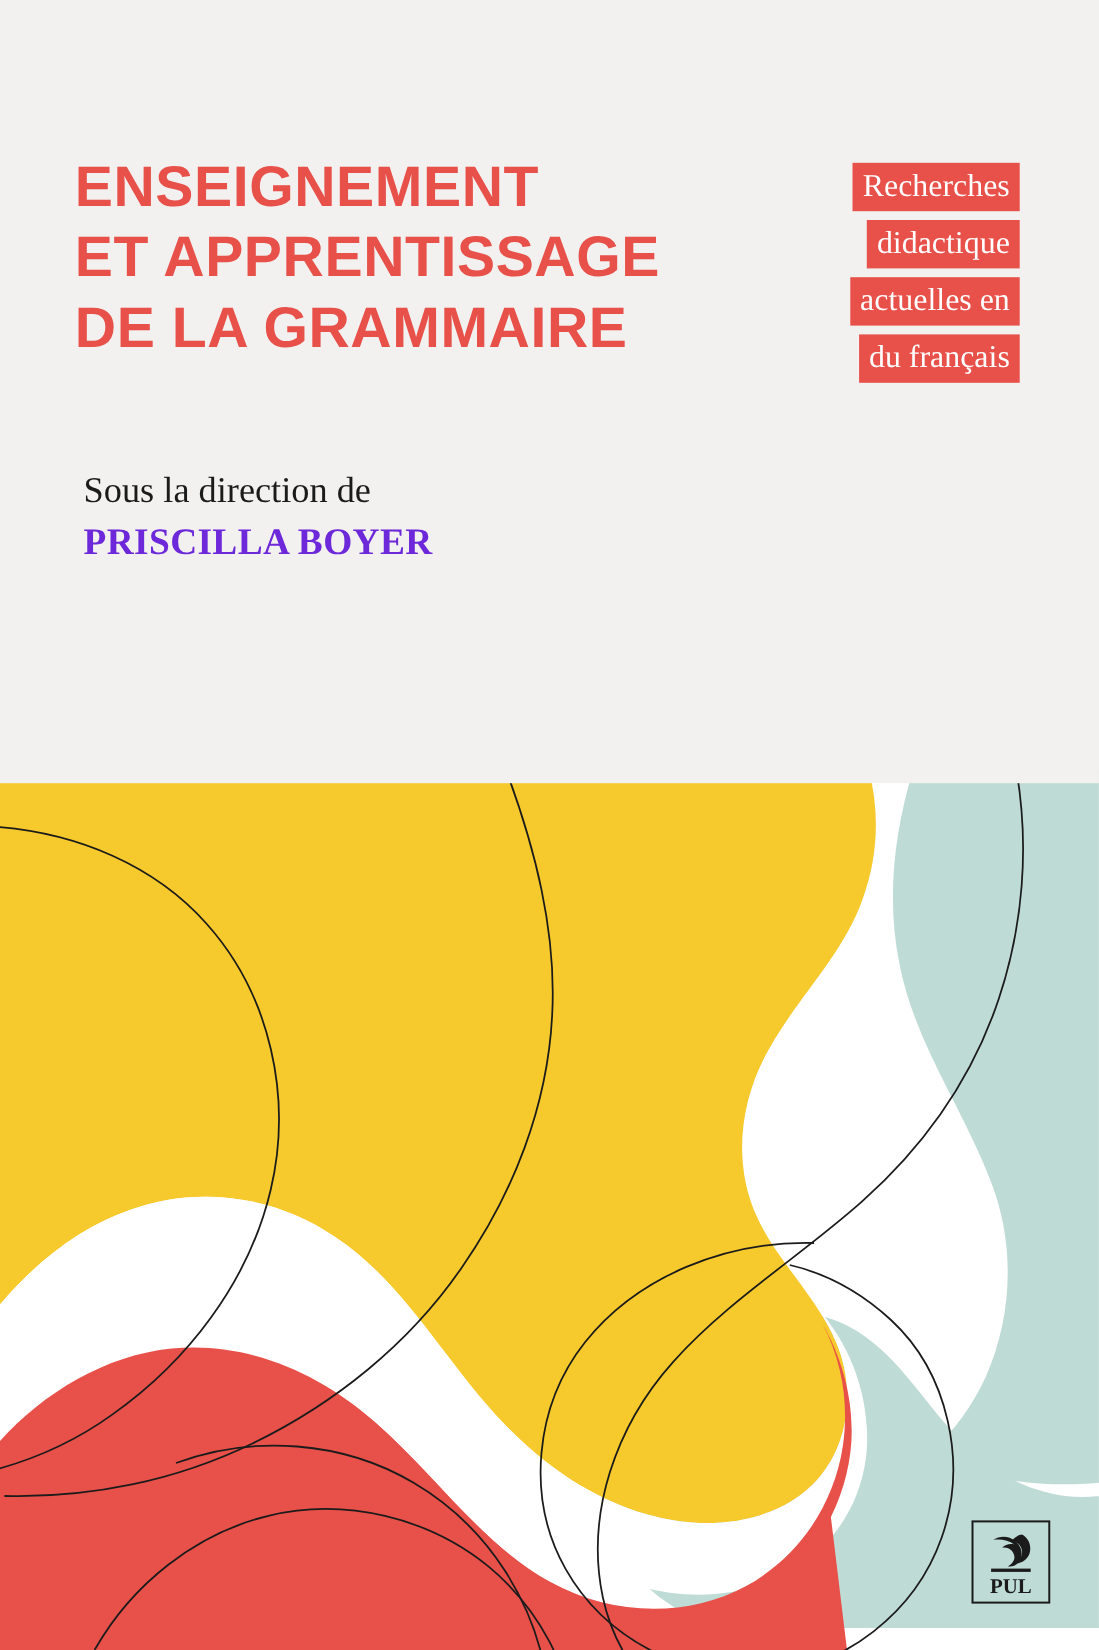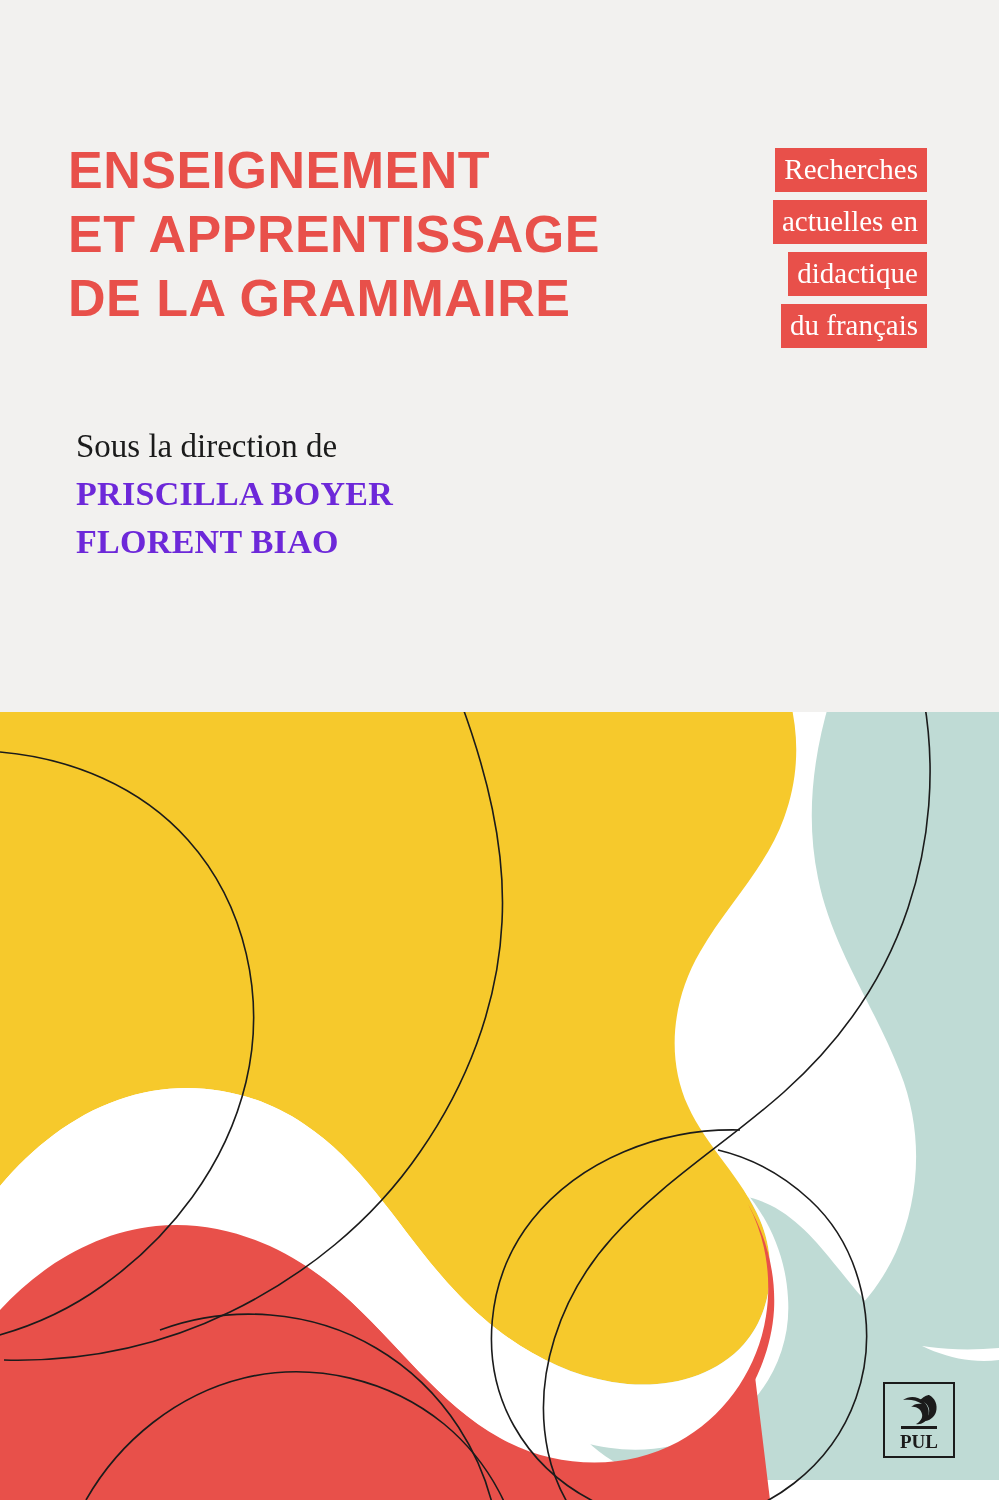--- a/index.html
+++ b/index.html
@@ -118,29 +118,28 @@
   <div class="top-area">
 
     <div class="title-block">
       <div class="title-line">ENSEIGNEMENT</div>
       <div class="title-line">ET APPRENTISSAGE</div>
       <div class="title-line">DE LA GRAMMAIRE</div>
     </div>
 
     <div class="subtitle-block">
       <div><span class="subtitle-line">Recherches</span></div>
+      <div><span class="subtitle-line">didactique</span></div>
       <div><span class="subtitle-line">actuelles en</span></div>
-      <div><span class="subtitle-line">didactique</span></div>
       <div><span class="subtitle-line">du français</span></div>
     </div>
 
     <div class="credits-block">
       <div class="credits-intro">Sous la direction de</div>
       <div class="credit-name">PRISCILLA BOYER</div>
-      <div class="credit-name">FLORENT BIAO</div>
     </div>
 
   </div>
 
   <div class="artwork">
     <svg width="999" height="800" viewBox="0 0 999 800" xmlns="http://www.w3.org/2000/svg">
       <rect x="0" y="0" width="999" height="800" fill="#ffffff"></rect>
 
       <path fill="#bfdbd5" d="M999,0 L999,660 C960,665 920,650 890,625
                C845,588 820,530 770,505

